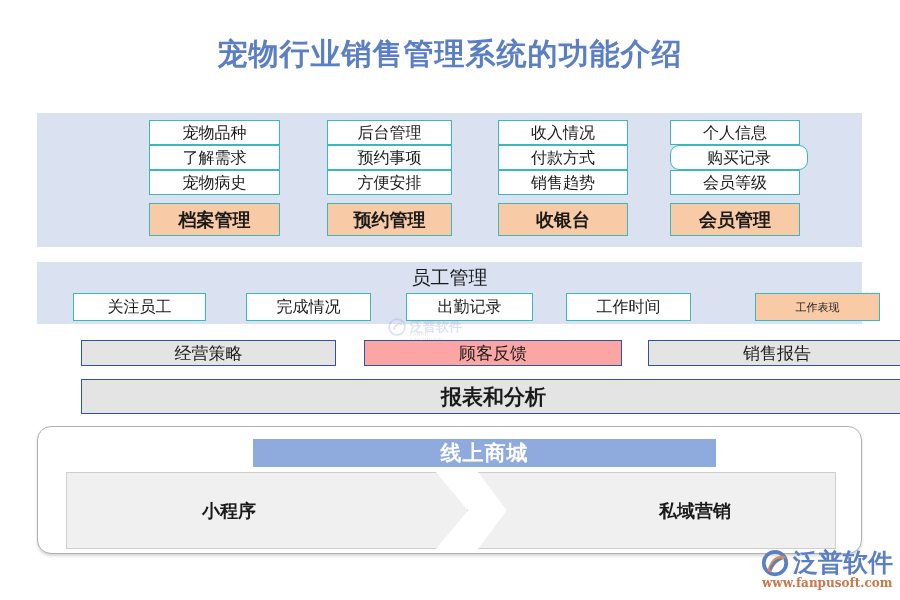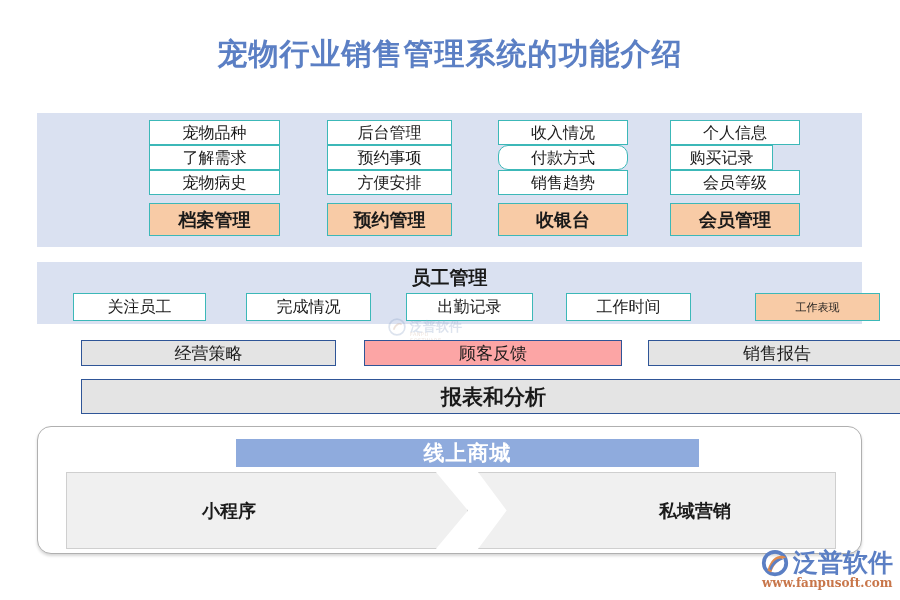--- a/index.html
+++ b/index.html
@@ -58,21 +58,21 @@
   }
 
   
   .group-col { position: absolute; }
 
   
   .staff-title {
     position: absolute;
     text-align: center;
     font-size: 19px;
-    font-weight: bold;
+    font-weight: normal;
     color: #1a1a1a;
   }
 
   
   .bar {
     position: absolute;
     box-sizing: border-box;
     border: 1.5px solid #2f5597;
     background: #e4e4e4;
     display: flex;
@@ -205,28 +205,28 @@
 
 <div class="group-col">
   <div class="cell" style="left:327px; top:120px; width:125px; height:25px;">后台管理</div>
   <div class="cell" style="left:327px; top:145px; width:125px; height:25px;">预约事项</div>
   <div class="cell" style="left:327px; top:170px; width:125px; height:25px;">方便安排</div>
   <div class="cell orange" style="left:327px; top:203px; width:125px; height:33px;">预约管理</div>
 </div>
 
 <div class="group-col">
   <div class="cell" style="left:498px; top:120px; width:130px; height:25px;">收入情况</div>
-  <div class="cell" style="left:498px; top:145px; width:130px; height:25px;border-radius:10px;">付款方式</div>
+  <div class="cell" style="left:498px; top:145px; width:130px; height:25px;">付款方式</div>
   <div class="cell" style="left:498px; top:170px; width:130px; height:25px;">销售趋势</div>
   <div class="cell orange" style="left:498px; top:203px; width:130px; height:33px;">收银台</div>
 </div>
 
 <div class="group-col">
   <div class="cell" style="left:670px; top:120px; width:130px; height:25px;">个人信息</div>
-  <div class="cell" style="left:670px; top:145px; width:103px; height:25px;">购买记录</div>
+  <div class="cell" style="left:670px; top:145px; width:138px; height:25px;border-radius:9px;">购买记录</div>
   <div class="cell" style="left:670px; top:170px; width:130px; height:25px;">会员等级</div>
   <div class="cell orange" style="left:670px; top:203px; width:130px; height:33px;">会员管理</div>
 </div>
 
 <div class="panel-blue" style="left:37px; top:262px; width:825px; height:62px;"></div>
 
 <div class="staff-title" style="left:37px; top:265px; width:825px;">员工管理</div>
 
 <div class="cell" style="left:73px; top:293px; width:133px; height:28px;">关注员工</div>
 <div class="cell" style="left:246px; top:293px; width:125px; height:28px;">完成情况</div>
@@ -244,21 +244,21 @@
 </div>
 
 <div class="bar" style="left:37px; top:340px; width:255px; height:26px;">经营策略</div>
 <div class="bar orange" style="left:320px; top:340px; width:258px; height:26px;">顾客反馈</div>
 <div class="bar" style="left:604px; top:340px; width:258px; height:26px;">销售报告</div>
 
 <div class="bar wide" style="left:37px; top:379px; width:825px; height:35px;">报表和分析</div>
 
 <div class="round-box" style="left:37px; top:426px; width:825px; height:128px;"></div>
 
-<div class="shop-header" style="left:236px; top:439px; width:463px; height:28px;">
+<div class="shop-header" style="left:253px; top:439px; width:463px; height:28px;">
   <span>线上商城</span>
 </div>
 
 <div class="chev chev-left" style="left:66px; top:472px; width:400px; height:75px;">
   <span class="chev-label">小程序</span>
 </div>
 
 <div class="chev chev-right" style="left:478px; top:472px; width:356px; height:75px;">
   <span class="chev-label">私域营销</span>
 </div>

